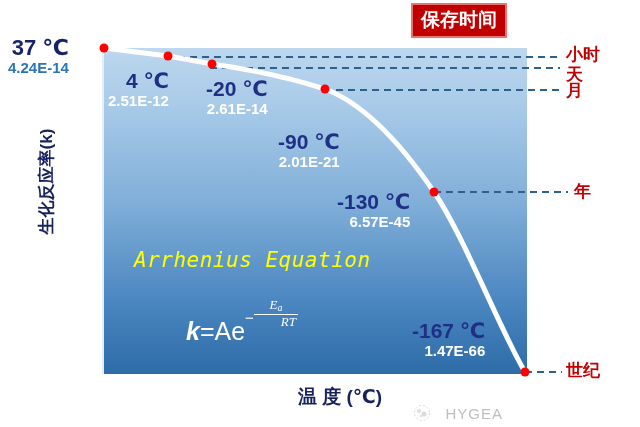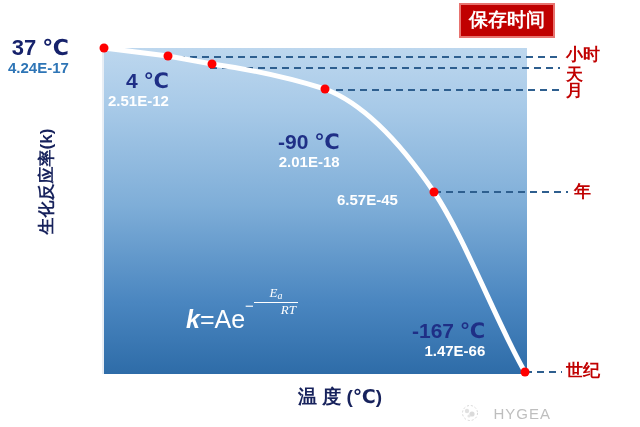--- a/index.html
+++ b/index.html
@@ -14,21 +14,20 @@
     overflow: hidden;
     font-family: "Liberation Sans", "DejaVu Sans", sans-serif;
   }
 
   #stage {
     position: absolute;
     left: 0; top: 0;
     width: 511px;
     height: 427px;
     background: #ffffff;
-    padding-left: 48px;
   }
 
   
   #plot-area {
     position: absolute;
     left: 102px;
     top: 48px;
     width: 425px;
     height: 326px;
     background: linear-gradient(to bottom, #bdd7ee 0%, #a8cae8 18%, #7faed8 48%, #4a86c0 78%, #2e6ca8 100%);
@@ -154,20 +153,21 @@
     vertical-align: 17px;
     font-size: 15px;
   }
   #eq-formula .frac { display: inline-block; text-align: center; }
   #eq-formula .frac .num {
     display: block;
     border-bottom: 1px solid #ffffff;
     padding: 0 2px 0px 2px;
     font-family: "Liberation Serif", "DejaVu Serif", serif;
     font-style: italic;
+    margin-top: 12px;
   }
   #eq-formula .frac .den {
     display: block;
     padding: 0 2px;
     font-family: "Liberation Serif", "DejaVu Serif", serif;
     font-style: italic;
     margin-left: 25px;
   }
   #eq-formula .sub {
     font-size: 10px;
@@ -233,43 +233,49 @@
   <div class="time-label" style="left:566px; top:66px;">天</div>
   <div class="time-label" style="left:566px; top:82px;">月</div>
   <div class="time-label" style="left:574px; top:183px;">年</div>
   <div class="time-label" style="left:566px; top:362px;">世纪</div>
 
   <div id="y-axis-title">生化反应率(k)</div>
   <div id="x-axis-title">温 度 (℃)</div>
 
   <div class="dp outside" style="left:8px; top:36px;">
     <span class="temp">37 ℃</span>
-    <span class="rate">4.24E-17</span>
+    <span class="rate">4.24E-14</span>
   </div>
 
   <div class="dp" style="left:108px; top:70px;">
     <span class="temp">4 ℃</span>
     <span class="rate">2.51E-12</span>
   </div>
 
+  <div class="dp" style="left:206px; top:78px;">
+    <span class="temp">-20 ℃</span>
+    <span class="rate">2.61E-14</span>
+  </div>
 
   <div class="dp" style="left:278px; top:131px;">
     <span class="temp">-90 ℃</span>
-    <span class="rate">2.01E-18</span>
+    <span class="rate">2.01E-21</span>
   </div>
 
   <div class="dp" style="left:337px; top:191px;">
+    <span class="temp">-130 ℃</span>
     <span class="rate">6.57E-45</span>
   </div>
 
   <div class="dp" style="left:412px; top:320px;">
     <span class="temp">-167 ℃</span>
     <span class="rate">1.47E-66</span>
   </div>
 
+  <div id="eq-title">Arrhenius Equation</div>
 
   <div id="eq-formula">
     <span class="kvar">k</span><span class="base">=Ae</span><span class="minus">−</span><span class="expo"><span class="frac"><span class="num"><span>E</span><span class="sub">a</span></span><span class="den">RT</span></span></span>
   </div>
 
   <div id="watermark">
     <svg width="22" height="18" viewBox="0 0 22 18">
       <circle cx="11" cy="9" r="7.5" fill="none" stroke="#b5b5b5" stroke-width="1" stroke-dasharray="2,2"></circle>
       <circle cx="8" cy="7" r="2.2" fill="#c9c9c9"></circle>
       <circle cx="13" cy="10" r="2.6" fill="#bdbdbd"></circle>

